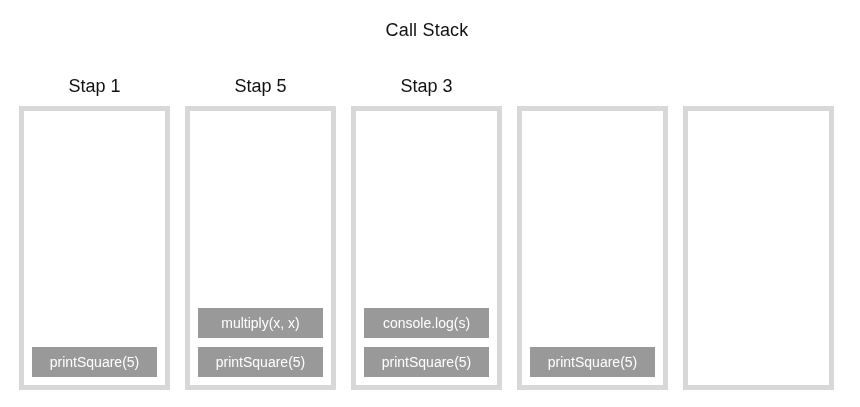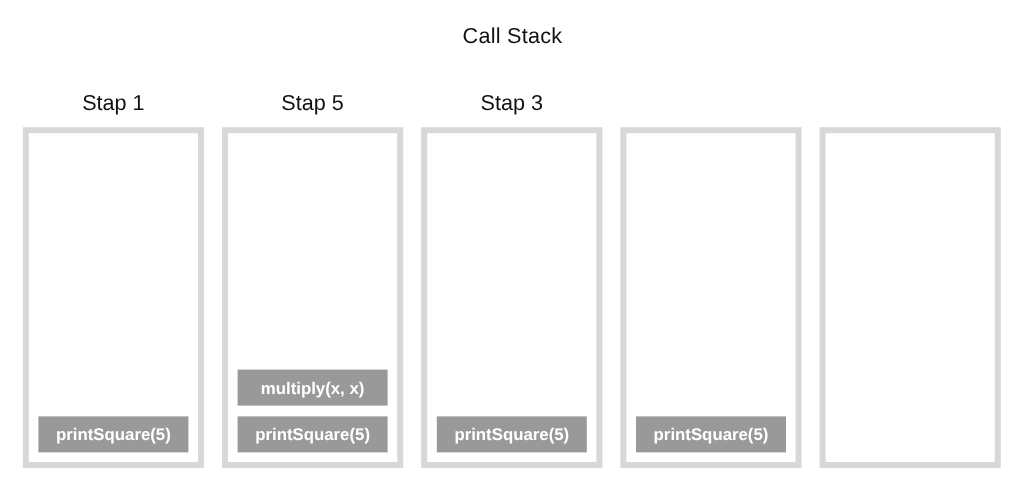--- a/index.html
+++ b/index.html
@@ -52,21 +52,20 @@
     width: 151px;
     height: 284px;
     border: 5px solid #d8d8d8;
     background: #ffffff;
     display: flex;
     flex-direction: column;
     justify-content: flex-end;
     align-items: stretch;
     padding: 8px;
     gap: 9px;
-    font-weight: bold;
   }
   .frame {
     flex: 0 0 30px;
     height: 30px;
     background: #999999;
     color: #ffffff;
     font-size: 14px;
     display: flex;
     align-items: center;
     justify-content: center;
@@ -91,20 +90,21 @@
     <div class="column">
       <div class="frame">printSquare(5)</div>
     </div>
 
     <div class="column">
       <div class="frame">multiply(x, x)</div>
       <div class="frame">printSquare(5)</div>
     </div>
 
     <div class="column">
+      <div class="frame">console.log(s)</div>
       <div class="frame">printSquare(5)</div>
     </div>
 
     <div class="column">
       <div class="frame">printSquare(5)</div>
     </div>
 
     <div class="column"></div>
 
   </div>

